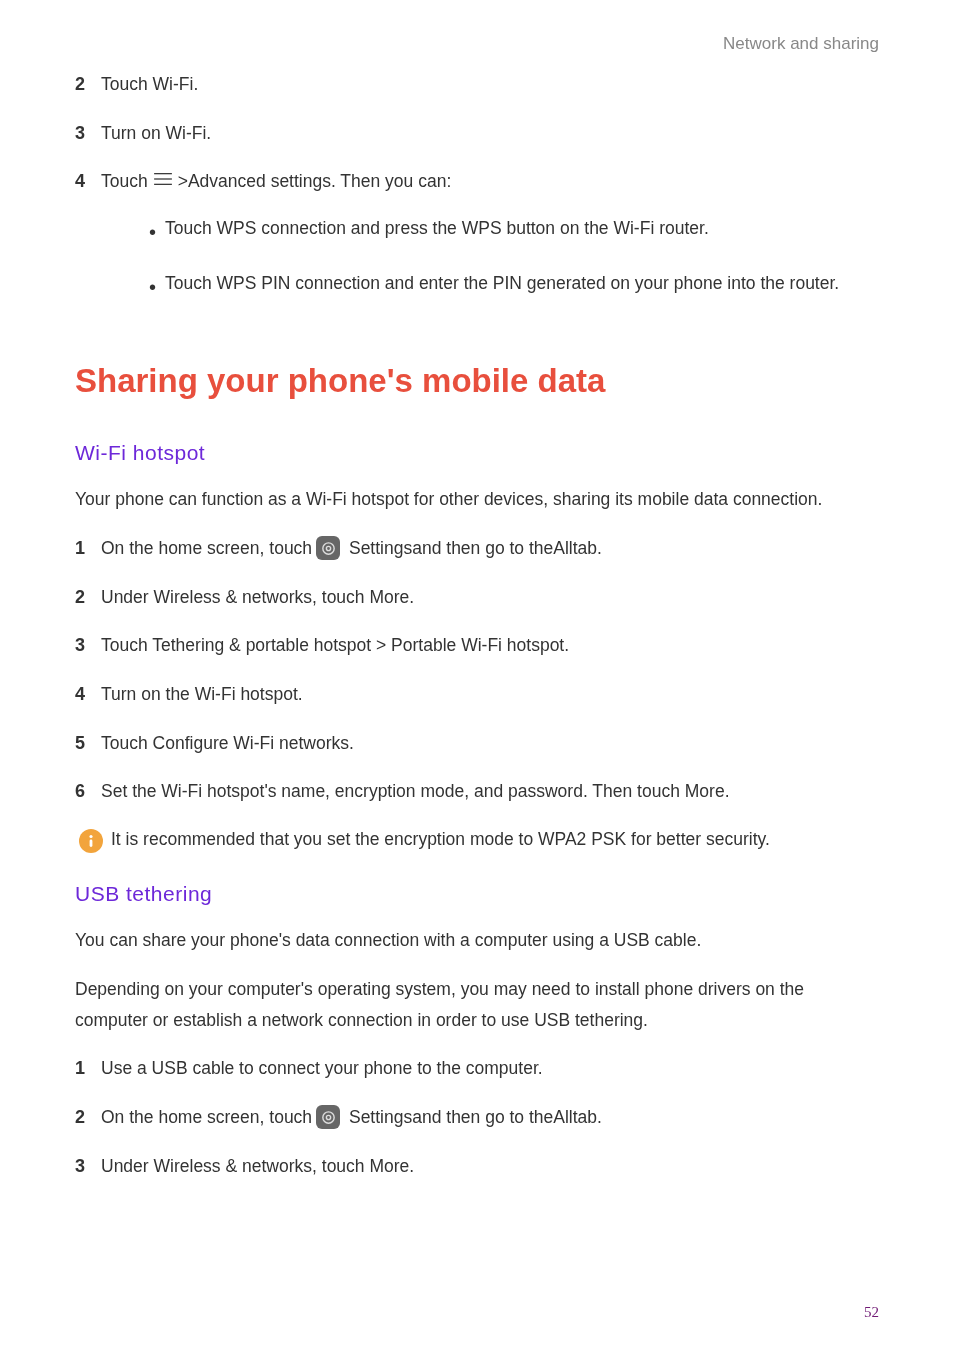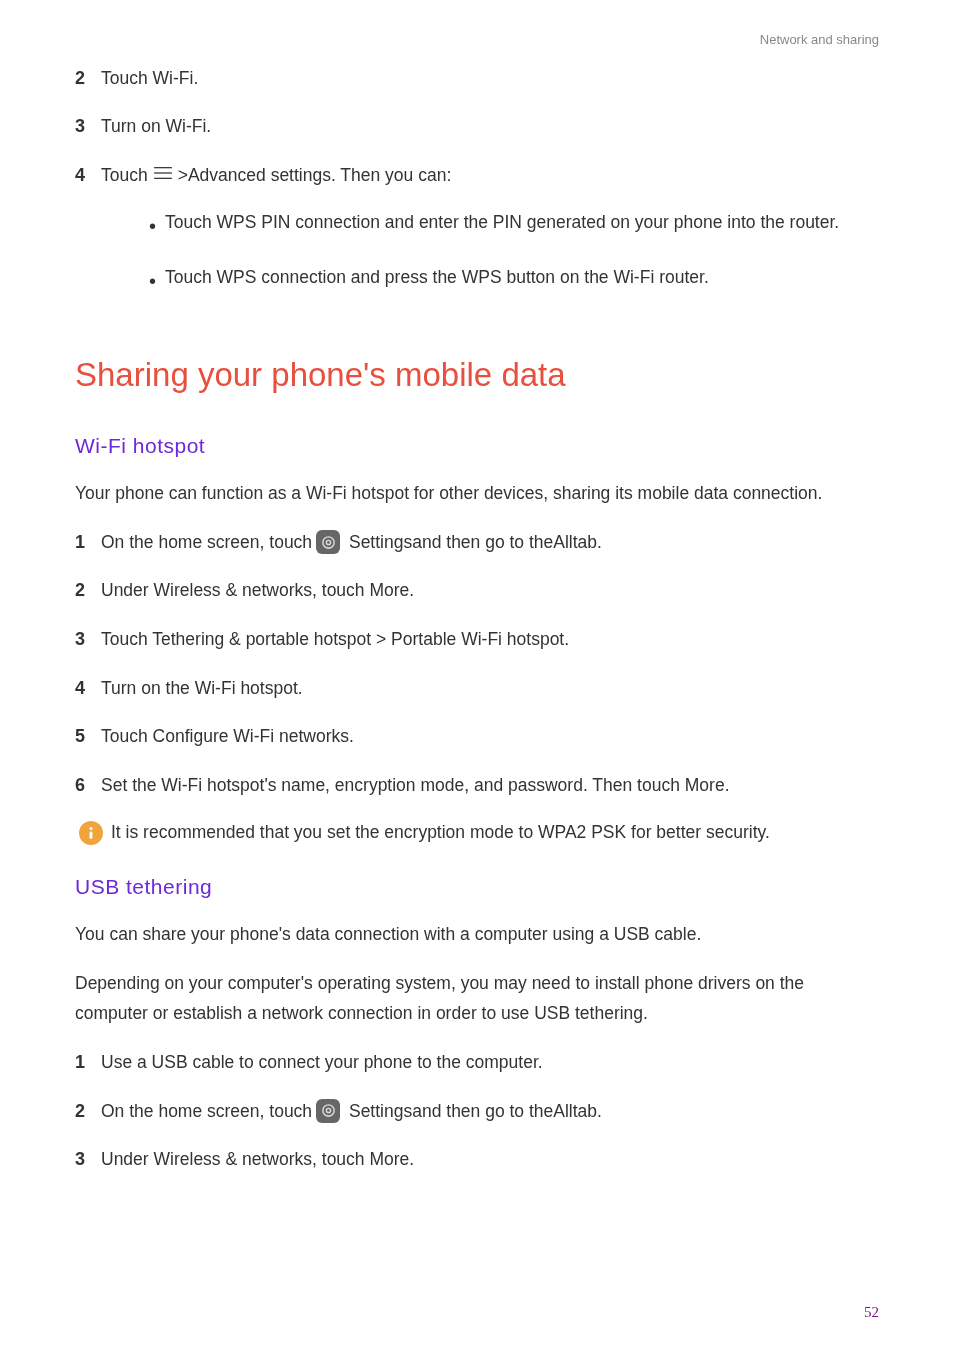--- a/index.html
+++ b/index.html
@@ -14,21 +14,21 @@
       background: white;
       color: #333;
       padding: 30px 75px 24px 75px;
       font-size: 17.5px;
       line-height: 1.6;
       position: relative;
     }
     .header-text {
       text-align: right;
       color: #888;
-      font-size: 13px;
+      font-size: 17px;
       margin-bottom: 12px;
     }
     .step {
       display: flex;
       margin-bottom: 18px;
       align-items: baseline;
     }
     .step-num {
       font-weight: bold;
       font-size: 18px;
@@ -57,21 +57,21 @@
       font-size: 20px;
       color: #333;
     }
     .bullet-text {
       flex: 1;
       line-height: 1.75;
     }
     .main-heading {
       color: #e84f3d;
       font-size: 33px;
-      font-weight: normal;
+      font-weight: bold;
       margin-top: 32px;
       margin-bottom: 28px;
     }
     .sub-heading {
       color: #6d28d9;
       font-size: 21px;
       font-weight: normal;
       margin-top: 24px;
       margin-bottom: 15px;
       letter-spacing: 0.5px;
@@ -118,21 +118,21 @@
       margin-right: 8px;
       flex-shrink: 0;
       margin-top: 2px;
     }
     .info-icon svg {
       width: 10px;
       height: 14px;
     }
     .info-row {
       display: flex;
-      align-items: center;
+      align-items: flex-end;
       margin-top: 0;
       margin-bottom: 20px;
       margin-left: 4px;
     }
     .info-text {
       flex: 1;
       line-height: 1.6;
     }
     .page-num {
       position: absolute;
@@ -179,27 +179,27 @@
           </svg>
       </span>
       <span>&gt; </span>
         <span class="bold">Advanced settings</span>
         <span>. Then you can:</span>
     </span>
     <div class="bullet-list">
       <div class="bullet-item">
         <span class="bullet-dot"></span>
         <span class="bullet-text">
-          <span>Touch </span><span class="bold">WPS PIN connection</span><span> and enter the PIN generated on your phone into the router.</span>
+          <span>Touch </span><span class="bold">WPS connection</span><span> and press the WPS button on the Wi-Fi router.</span>
         </span>
       </div>
       <div class="bullet-item">
         <span class="bullet-dot"></span>
         <span class="bullet-text">
-          <span>Touch </span><span class="bold">WPS connection</span><span> and press the WPS button on the Wi-Fi router.</span>
+          <span>Touch </span><span class="bold">WPS PIN connection</span><span> and enter the PIN generated on your phone into the router.</span>
         </span>
       </div>
     </div>
   </span>
 </div>
 
 <div class="main-heading">Sharing your phone's mobile data</div>
 
 <div class="sub-heading">Wi-Fi  hotspot</div>
 

